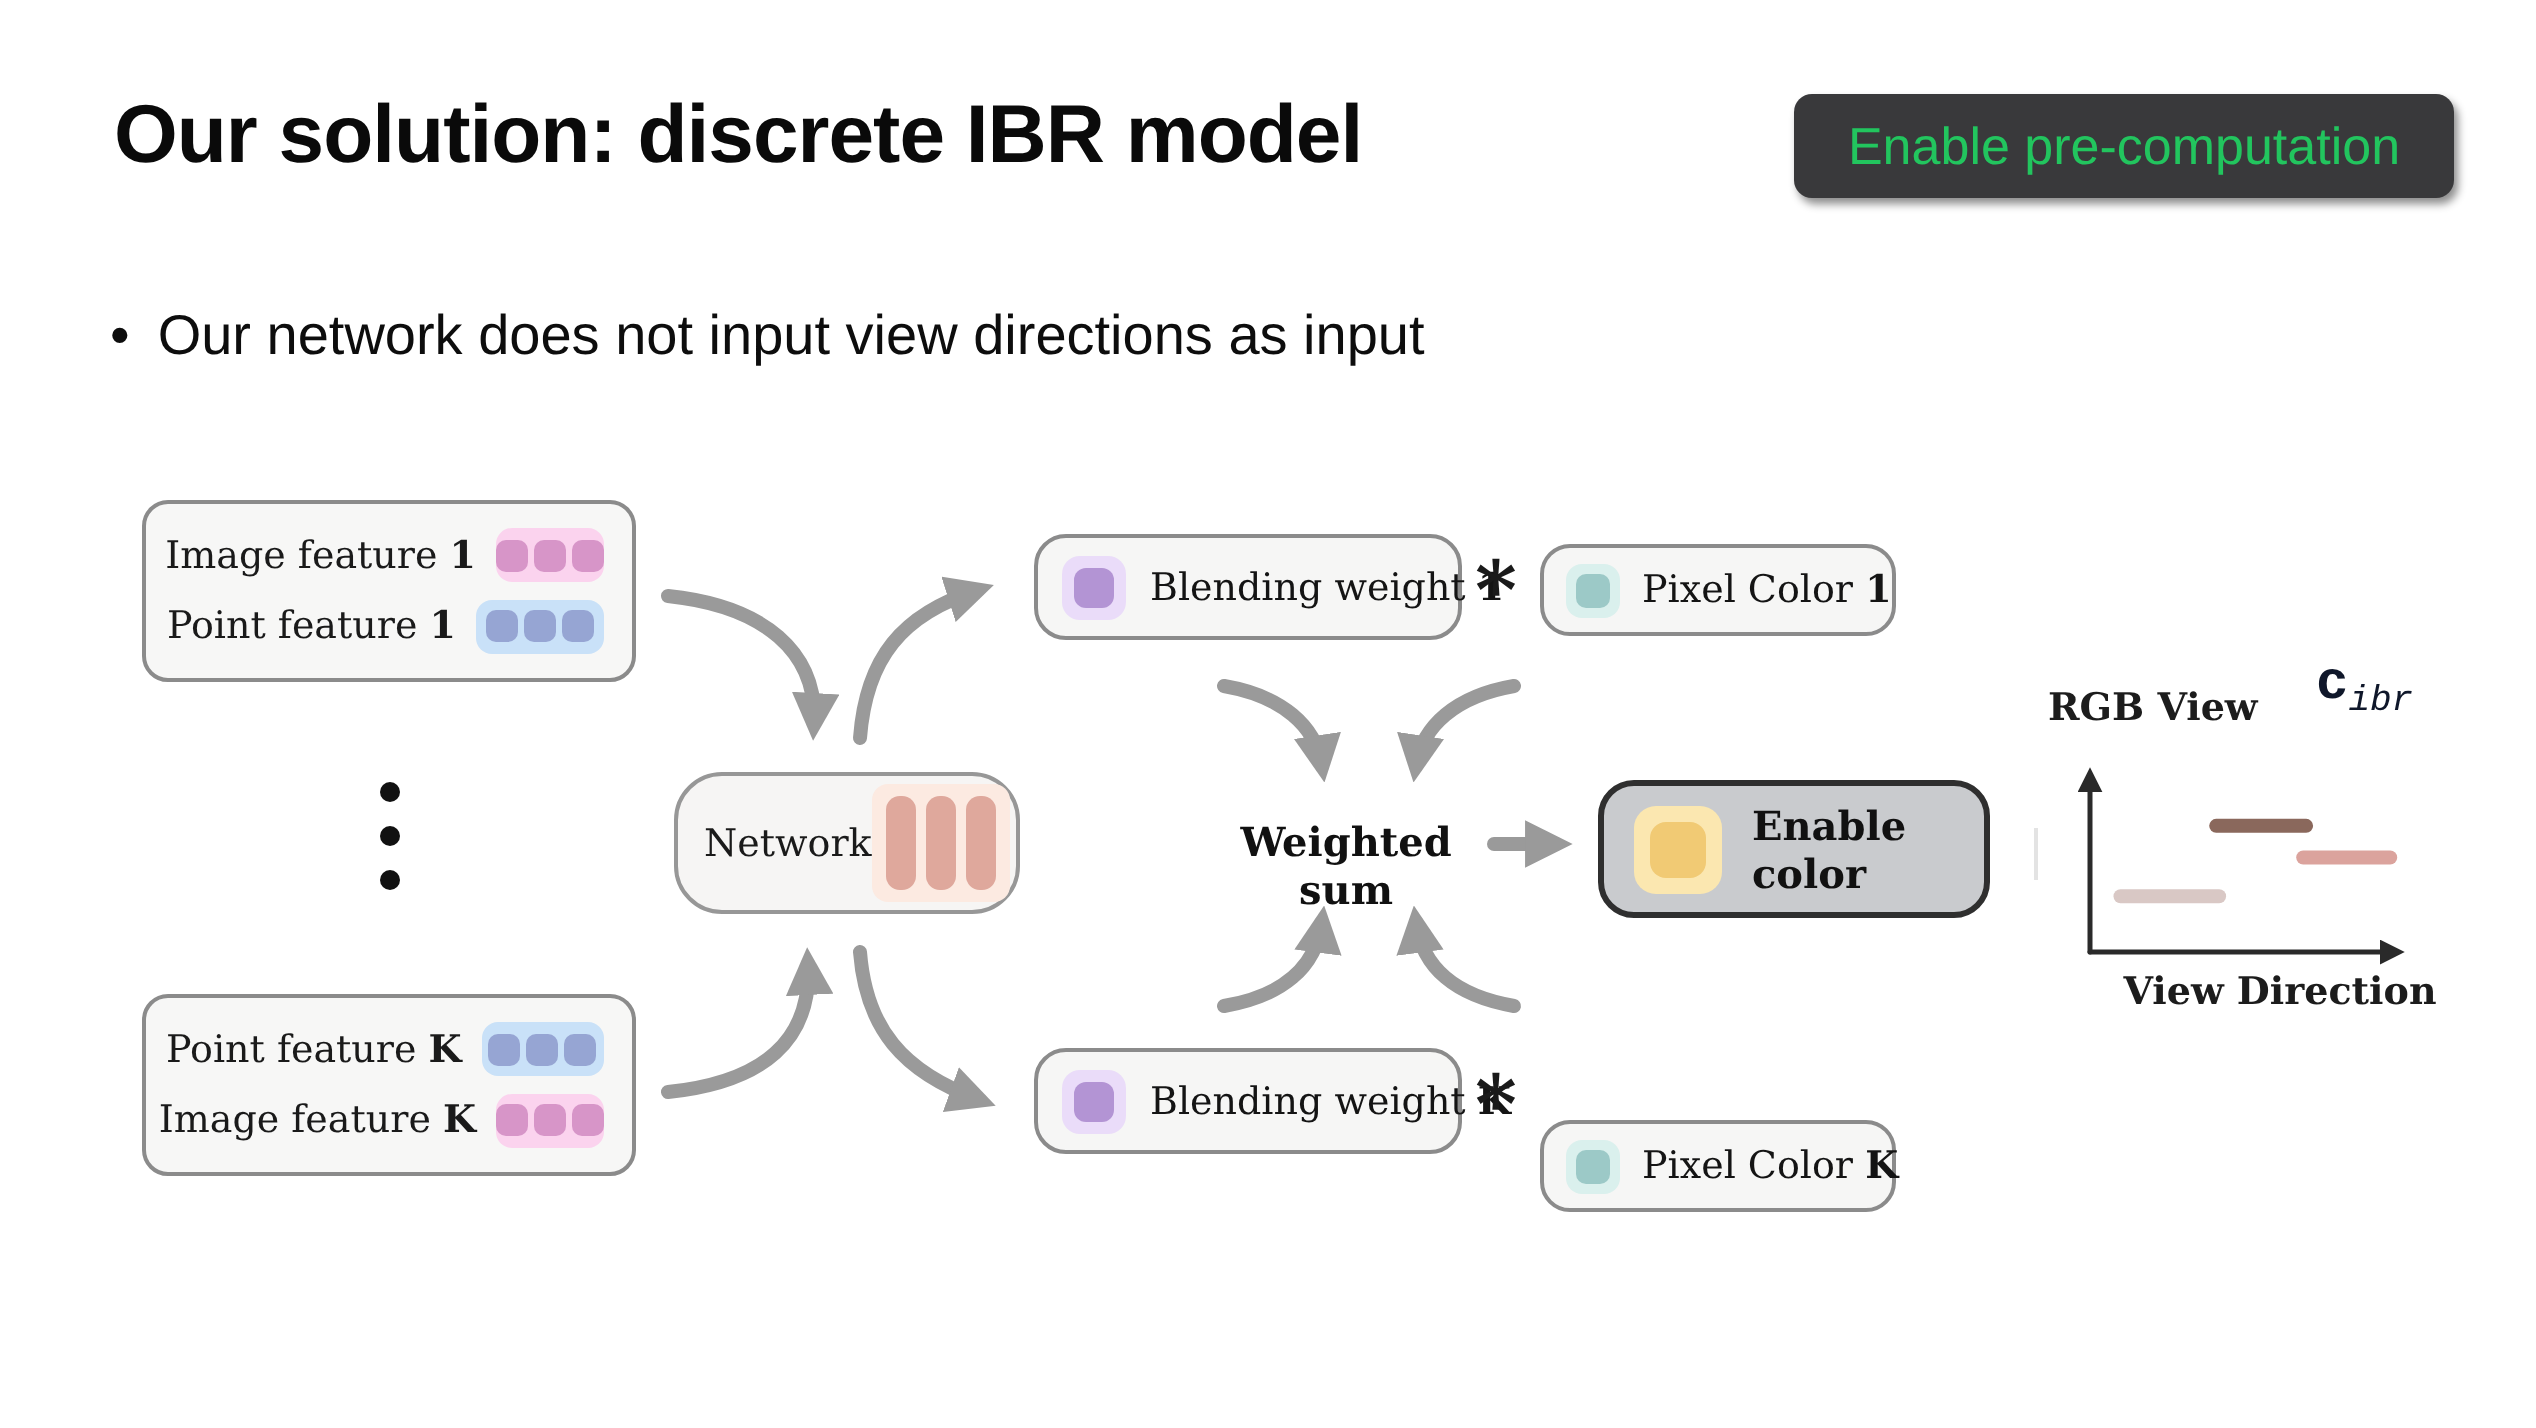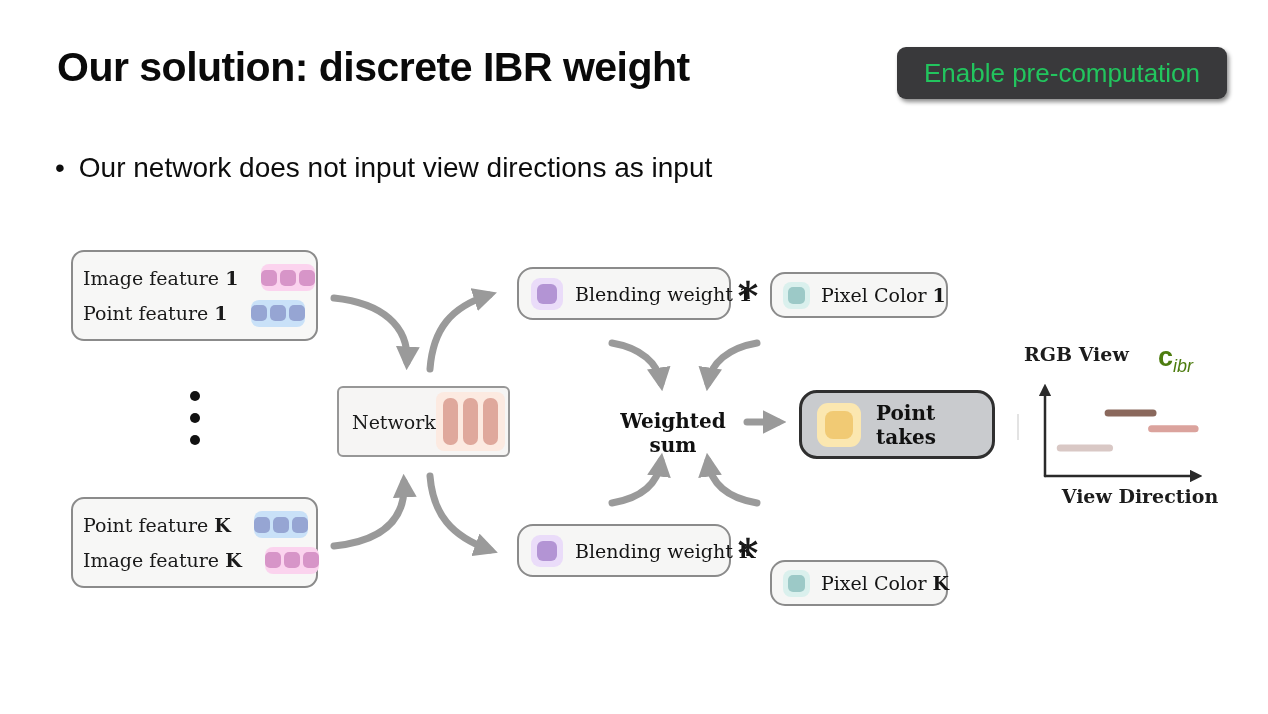--- a/index.html
+++ b/index.html
@@ -22,37 +22,37 @@
   .bullet-line{
     position:absolute;left:55px;top:152px;font-size:28px;color:#0d0d0d;
   }
   .bullet-line .marker{margin-right:14px;}
   .feature-box{
     position:absolute;left:71px;width:247px;height:91px;
     border:2px solid #8b8b8b;border-radius:13px;background:#f7f7f6;
     box-sizing:border-box;display:flex;flex-direction:column;
     justify-content:space-evenly;padding:4px 14px 4px 10px;
   }
-  .feature-row{display:flex;align-items:center;justify-content:flex-start;gap:23px;}
+  .feature-row{display:flex;align-items:center;justify-content:flex-end;gap:10px;}
   .flabel{font-family:"DejaVu Serif",serif;font-size:19px;color:#1a1a1a;white-space:pre;}
   .flabel b{font-weight:bold;}
   .pill{display:flex;align-items:center;justify-content:center;gap:3px;
         width:64px;height:27px;border-radius:8px;}
   .pill.image{background:#fbd3ee;}
   .pill.point{background:#c9e1f8;}
   .sq{width:16px;height:16px;border-radius:5px;}
   .pill.image .sq{background:#d795c8;}
   .pill.point .sq{background:#96a5d3;}
 
   .ellipsis{position:absolute;left:190px;top:391px;display:flex;flex-direction:column;gap:12px;}
   .dot{width:10px;height:10px;border-radius:50%;background:#111;}
 
   .network-box{
     position:absolute;left:337px;top:386px;width:173px;height:71px;
-    border:2px solid #979797;border-radius:6px;background:#f6f5f4;
+    border:2px solid #979797;border-radius:24px;background:#f6f5f4;
     box-sizing:border-box;display:flex;align-items:center;
     padding:0 8px 0 13px;justify-content:space-between;
   }
   .network-label{font-family:"DejaVu Serif",serif;font-size:19px;color:#1a1a1a;}
   .bars-wrap{background:#fceae1;border-radius:8px;display:flex;gap:5px;
              padding:6px 7px;}
   .bar{width:15px;height:47px;border-radius:7px;background:#dfa89c;}
 
   .blend-box{
     position:absolute;left:517px;width:214px;height:53px;
@@ -96,35 +96,35 @@
   .pc-icon-outer{width:44px;height:44px;border-radius:11px;background:#fbe7b0;
     display:flex;align-items:center;justify-content:center;flex:0 0 auto;}
   .pc-icon-inner{width:28px;height:28px;border-radius:8px;background:#f1ca74;}
   .pc-label{font-family:"DejaVu Serif",serif;font-weight:bold;font-size:20px;color:#111;}
 
   .divider-tick{position:absolute;left:1017px;top:414px;width:2px;height:26px;background:#e3e3e3;}
 
   
   .chart-ylabel{position:absolute;left:1024px;top:343px;
     font-family:"DejaVu Serif",serif;font-weight:bold;font-size:19px;color:#1c1c1c;}
-  .chart-annot{position:absolute;left:1158px;top:342px;color:#4d7c0f;
-    font-family:Liberation Sans, sans-serif;}
+  .chart-annot{position:absolute;left:1158px;top:328px;color:#0f172a;
+    font-family:Liberation Mono, monospace;}
   .chart-annot .sym{font-weight:bold;font-size:27px;}
   .chart-annot .sub{font-style:italic;font-size:18px;vertical-align:-6px;}
   .chart-xlabel{position:absolute;left:1060px;top:485px;width:160px;text-align:center;
     font-family:"DejaVu Serif",serif;font-weight:bold;font-size:19px;color:#1c1c1c;}
 
   svg.overlay{position:absolute;left:0;top:0;pointer-events:none;}
 </style>
 </head>
 <body>
 
 <div class="slide">
 
-  <h1 class="title">Our solution: discrete IBR weight</h1>
+  <h1 class="title">Our solution: discrete IBR model</h1>
 
   <div class="precompute-btn">Enable pre-computation</div>
 
   <div class="bullet-line">
     <span class="marker">•</span><span>Our network does not input view directions as input</span>
   </div>
 
   <svg class="overlay" width="1268" height="714" viewBox="0 0 1268 714">
     <defs>
       <marker id="ah" viewBox="0 0 10 10" refX="6.5" refY="5" markerWidth="3.4" markerHeight="3.4" orient="auto-start-reverse">
@@ -237,21 +237,21 @@
       <span class="pixel-icon-inner"></span>
     </span>
     <span class="pixel-label"><span>Pixel Color </span><b>K</b></span>
   </div>
 
   <div class="weighted-sum">Weighted sum</div>
   <div class="point-color-box">
     <span class="pc-icon-outer">
       <span class="pc-icon-inner"></span>
     </span>
-    <span class="pc-label">Point takes</span>
+    <span class="pc-label">Enable color</span>
   </div>
 
   <div class="divider-tick"></div>
 
   <div class="chart-ylabel">RGB View</div>
   <div class="chart-annot"><span class="sym">c</span><span class="sub">ibr</span></div>
   <div class="chart-xlabel">View Direction</div>
 
 </div>
 

